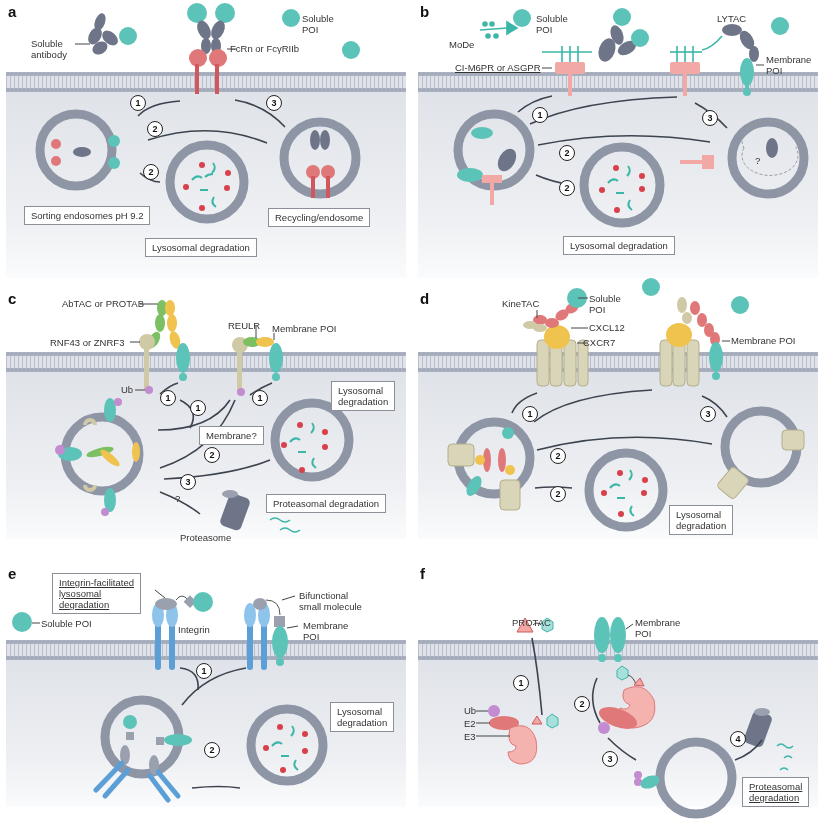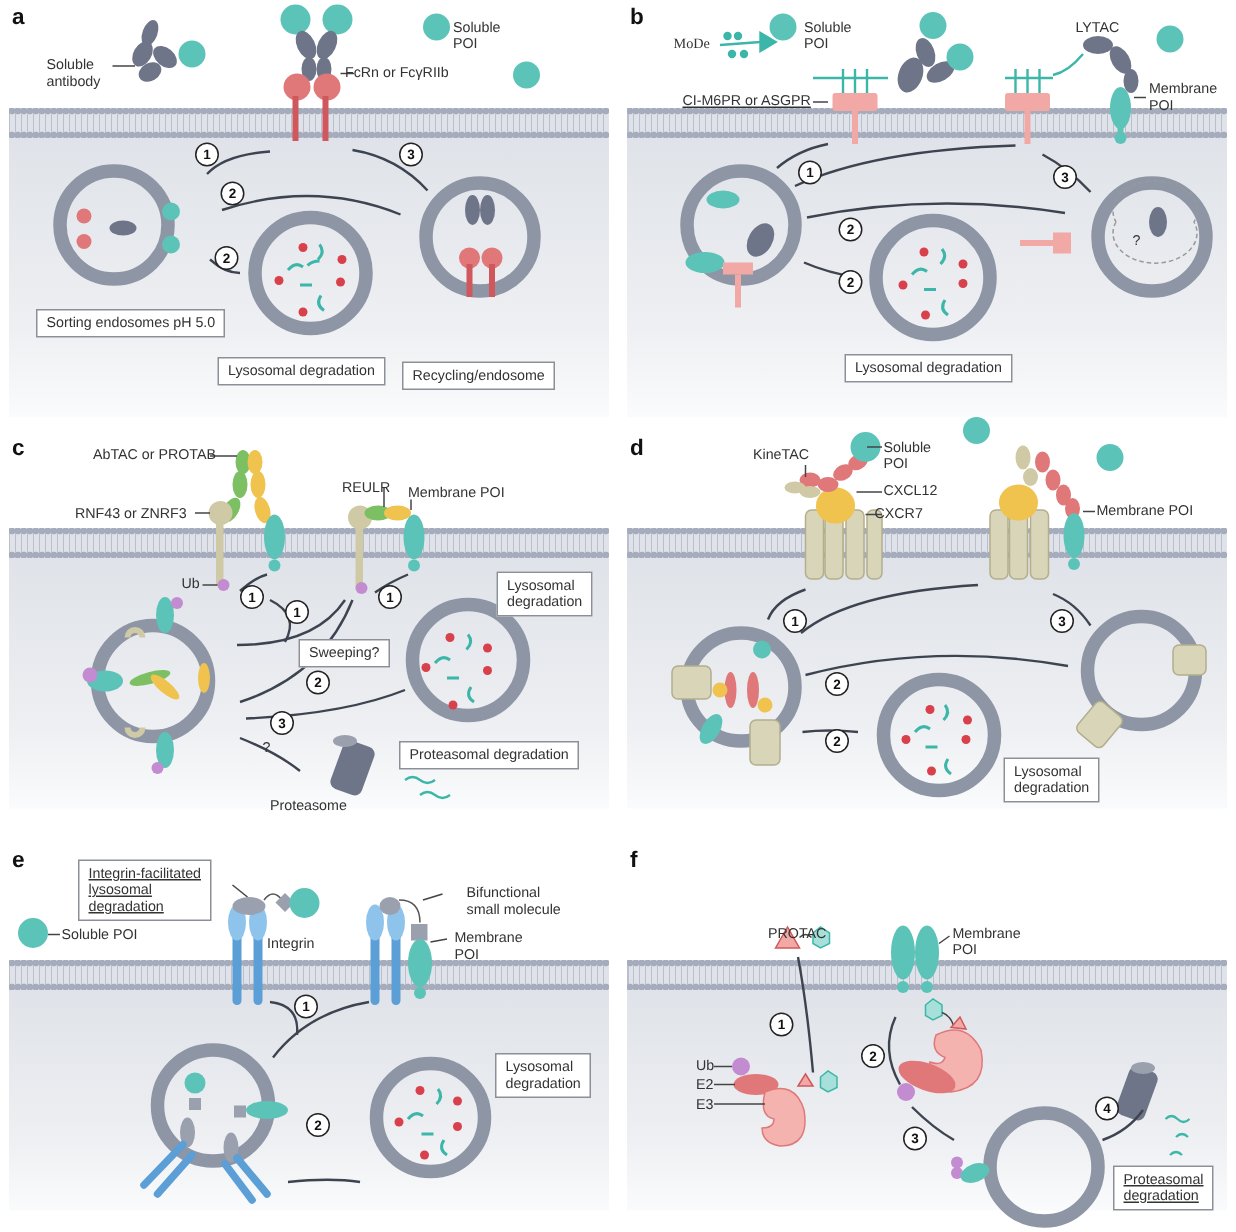--- a/index.html
+++ b/index.html
@@ -102,23 +102,23 @@
   </svg>
   <div class="lbl" style="left:31px;top:38px;white-space:pre;">Soluble
 antibody</div>
   <div class="lbl" style="left:230px;top:43px;">FcRn or FcγRIIb</div>
   <div class="lbl" style="left:302px;top:13px;white-space:pre;">Soluble
 POI</div>
   <div class="step" style="left:130px;top:95px;">1</div>
   <div class="step" style="left:147px;top:121px;">2</div>
   <div class="step" style="left:143px;top:164px;">2</div>
   <div class="step" style="left:266px;top:95px;">3</div>
-  <div class="box" style="left:24px;top:206px;">Sorting endosomes pH 5.0</div>
+  <div class="box" style="left:24px;top:206px;">Sorting endosomes pH 9.2</div>
   <div class="box" style="left:145px;top:238px;">Lysosomal degradation</div>
-  <div class="box" style="left:268px;top:208px;margin-top:33px;">Recycling/endosome</div>
+  <div class="box" style="left:268px;top:208px;">Recycling/endosome</div>
 </div>
 
 <div class="panel" style="left:412px;top:0;height:270px;">
   <div class="plabel" style="left:8px;top:3px;">b</div>
   <div class="cyto" style="top:88px;height:190px;"></div>
   <div class="membrane" style="top:72px;"></div>
   <svg class="ov" width="412" height="270">
 
     <g stroke="#3cb6a8" stroke-width="1.6" fill="#3cb6a8">
       <path d="M68 30 L95 28" fill="none"></path>
@@ -198,21 +198,21 @@
     <ellipse cx="360" cy="148" rx="6" ry="10" fill="#6f7588"></ellipse>
 
     <g fill="none" stroke="#3d4450" stroke-width="1.6">
       <path d="M140 96 Q120 100 106 112"></path>
       <path d="M265 97 Q170 100 118 124"></path>
       <path d="M126 145 Q210 128 298 142"></path>
       <path d="M124 175 Q140 182 160 185"></path>
       <path d="M315 128 Q300 112 283 103"></path>
     </g>
   </svg>
-  <div class="lbl" style="left:37px;top:25px;font-family:Liberation Serif, serif;">MoDe</div>
+  <div class="lbl" style="left:37px;top:39px;">MoDe</div>
   <div class="lbl" style="left:124px;top:13px;white-space:pre;">Soluble
 POI</div>
   <div class="lbl" style="left:43px;top:62px;text-decoration:underline;">CI-M6PR or ASGPR</div>
   <div class="lbl" style="left:305px;top:13px;">LYTAC</div>
   <div class="lbl" style="left:354px;top:54px;white-space:pre;">Membrane
 POI</div>
   <div class="lbl" style="left:343px;top:155px;">?</div>
   <div class="step" style="left:120px;top:107px;">1</div>
   <div class="step" style="left:147px;top:145px;">2</div>
   <div class="step" style="left:147px;top:180px;">2</div>
@@ -309,21 +309,21 @@
   <div class="lbl" style="left:121px;top:104px;">Ub</div>
   <div class="lbl" style="left:180px;top:252px;">Proteasome</div>
   <div class="lbl" style="left:175px;top:213px;">?</div>
   <div class="step" style="left:160px;top:110px;">1</div>
   <div class="step" style="left:190px;top:120px;">1</div>
   <div class="step" style="left:252px;top:110px;">1</div>
   <div class="step" style="left:204px;top:167px;">2</div>
   <div class="step" style="left:180px;top:194px;">3</div>
   <div class="box" style="left:331px;top:101px;white-space:pre;">Lysosomal
 degradation</div>
-  <div class="box" style="left:199px;top:146px;">Sweeping?</div>
+  <div class="box" style="left:199px;top:146px;">Membrane?</div>
   <div class="box" style="left:266px;top:214px;">Proteasomal degradation</div>
 </div>
 
 <div class="panel" style="left:412px;top:280px;height:270px;">
   <div class="plabel" style="left:8px;top:10px;">d</div>
   <div class="cyto" style="top:89px;height:170px;"></div>
   <div class="membrane" style="top:72px;"></div>
   <svg class="ov" width="412" height="270">
 
     <g fill="#d9d5b8" stroke="#b3ae8c">
@@ -502,21 +502,21 @@
       <path d="M180 108 Q200 110 198 130"></path>
         <path d="M246 108 Q205 115 182 145"></path>
       <path d="M192 228 Q220 225 240 228"></path>
     </g>
   </svg>
   <div class="box" style="left:52px;top:13px;white-space:pre;text-decoration:underline;">Integrin-facilitated
 lysosomal
 degradation</div>
   <div class="lbl" style="left:41px;top:58px;">Soluble POI</div>
   <div class="lbl" style="left:178px;top:64px;">Integrin</div>
-  <div class="lbl" style="left:299px;top:30px;white-space:pre;margin-left:12px;">Bifunctional
+  <div class="lbl" style="left:299px;top:30px;white-space:pre;">Bifunctional
 small molecule</div>
   <div class="lbl" style="left:303px;top:60px;white-space:pre;">Membrane
 POI</div>
   <div class="step" style="left:196px;top:103px;">1</div>
   <div class="step" style="left:204px;top:182px;">2</div>
   <div class="box" style="left:330px;top:142px;white-space:pre;">Lysosomal
 degradation</div>
 </div>
 
 <div class="panel" style="left:412px;top:560px;height:261px;">

